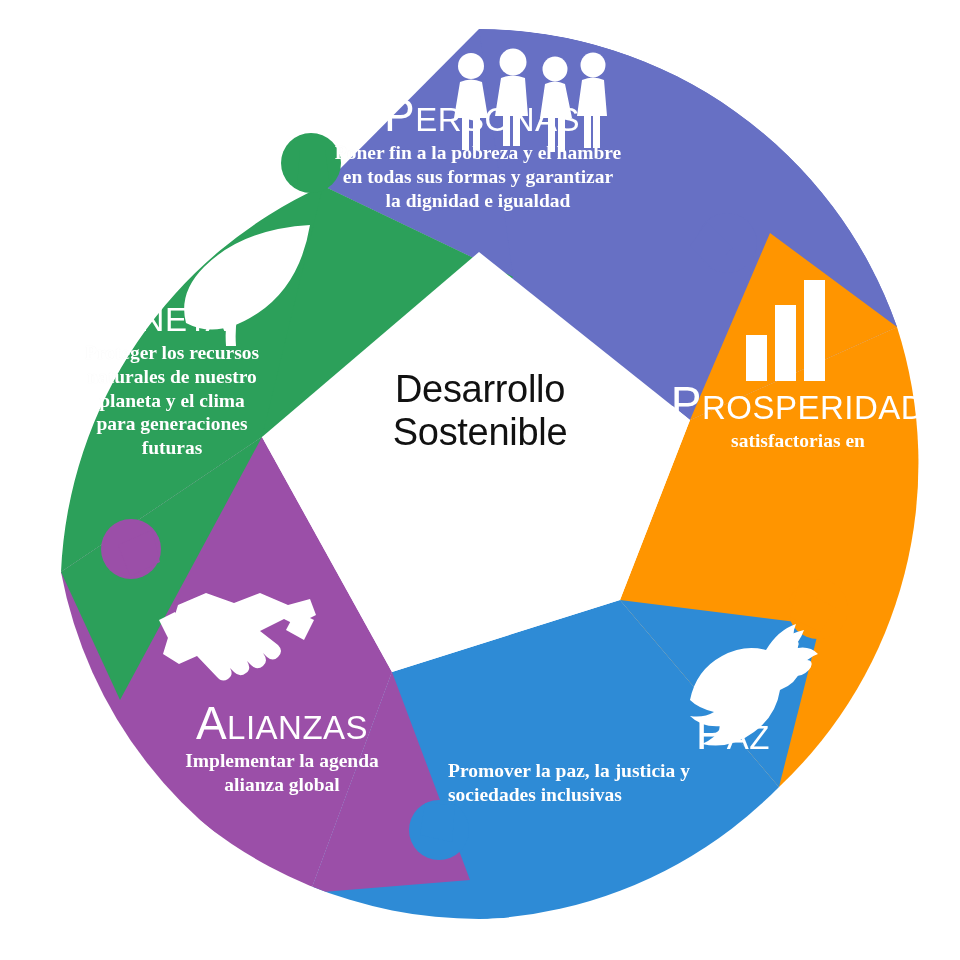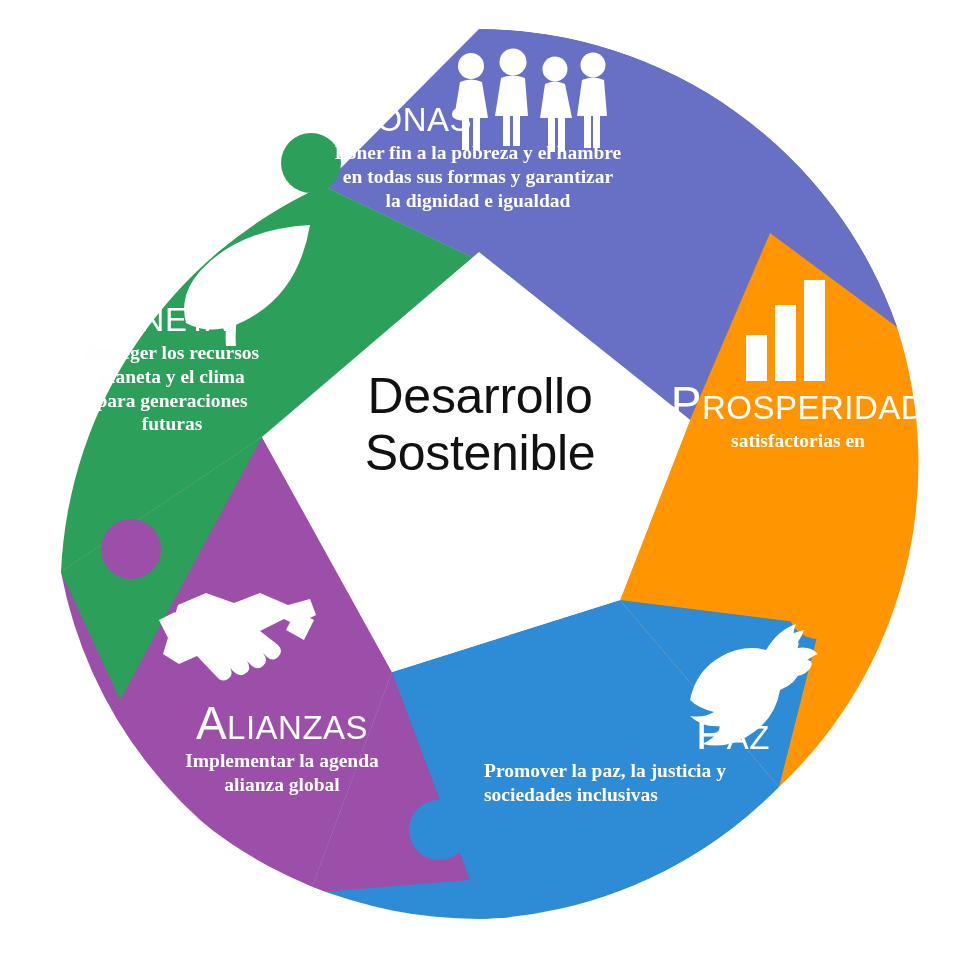--- a/index.html
+++ b/index.html
@@ -22,38 +22,38 @@
       font-family:Liberation Serif, serif;
       font-weight:700;
       font-size:19.5px;
       line-height:1.22;
       margin-top:3px;
       text-shadow:0 0 1px rgba(0,0,0,0.05);
   }
 
   
   #lbl-personas{left:268px;top:92px;width:420px;}
-  #lbl-personas .title{text-align:left;padding-left:8px;}
+  #lbl-personas .title{text-align:center;padding-left:8px;}
 
   #lbl-prosperidad{left:648px;top:380px;width:300px;}
 
   #lbl-paz{left:440px;top:710px;width:330px;}
   #lbl-paz .title{text-align:right;padding-left:8px;}
-  #lbl-paz .desc{text-align:left;padding-left:8px;margin-left:36px;}
+  #lbl-paz .desc{text-align:left;padding-left:8px;}
 
   #lbl-alianzas{left:142px;top:700px;width:280px;}
 
   #lbl-planeta{left:44px;top:292px;width:256px;}
   #lbl-planeta .title{text-align:left;padding-left:24px;}
 
   #center-text{
       position:absolute;left:300px;top:368px;width:360px;
       text-align:center;color:#111111;
       font-family:"Liberation Sans", sans-serif;
-      font-size:50px;line-height:1.14;font-weight:400;
+      font-size:38px;line-height:1.14;font-weight:400;
       letter-spacing:-0.3px;
   }
 </style>
 </head>
 <body>
 
 <div id="stage">
 
   <svg id="wheel" viewBox="0 0 960 960">
     <defs>
@@ -225,20 +225,21 @@
     <div class="desc">
       <div>Implementar la agenda</div>
       <div>alianza global</div>
     </div>
   </div>
 
   <div class="label" id="lbl-planeta">
     <div class="title"><span class="cap">P</span><span class="rest">laneta</span></div>
     <div class="desc">
       <div>Proteger los recursos</div>
+      <div>naturales de nuestro</div>
       <div>planeta y el clima</div>
       <div>para generaciones</div>
       <div>futuras</div>
     </div>
   </div>
 
   <div id="center-text">
     <div>Desarrollo</div>
     <div>Sostenible</div>
   </div>

